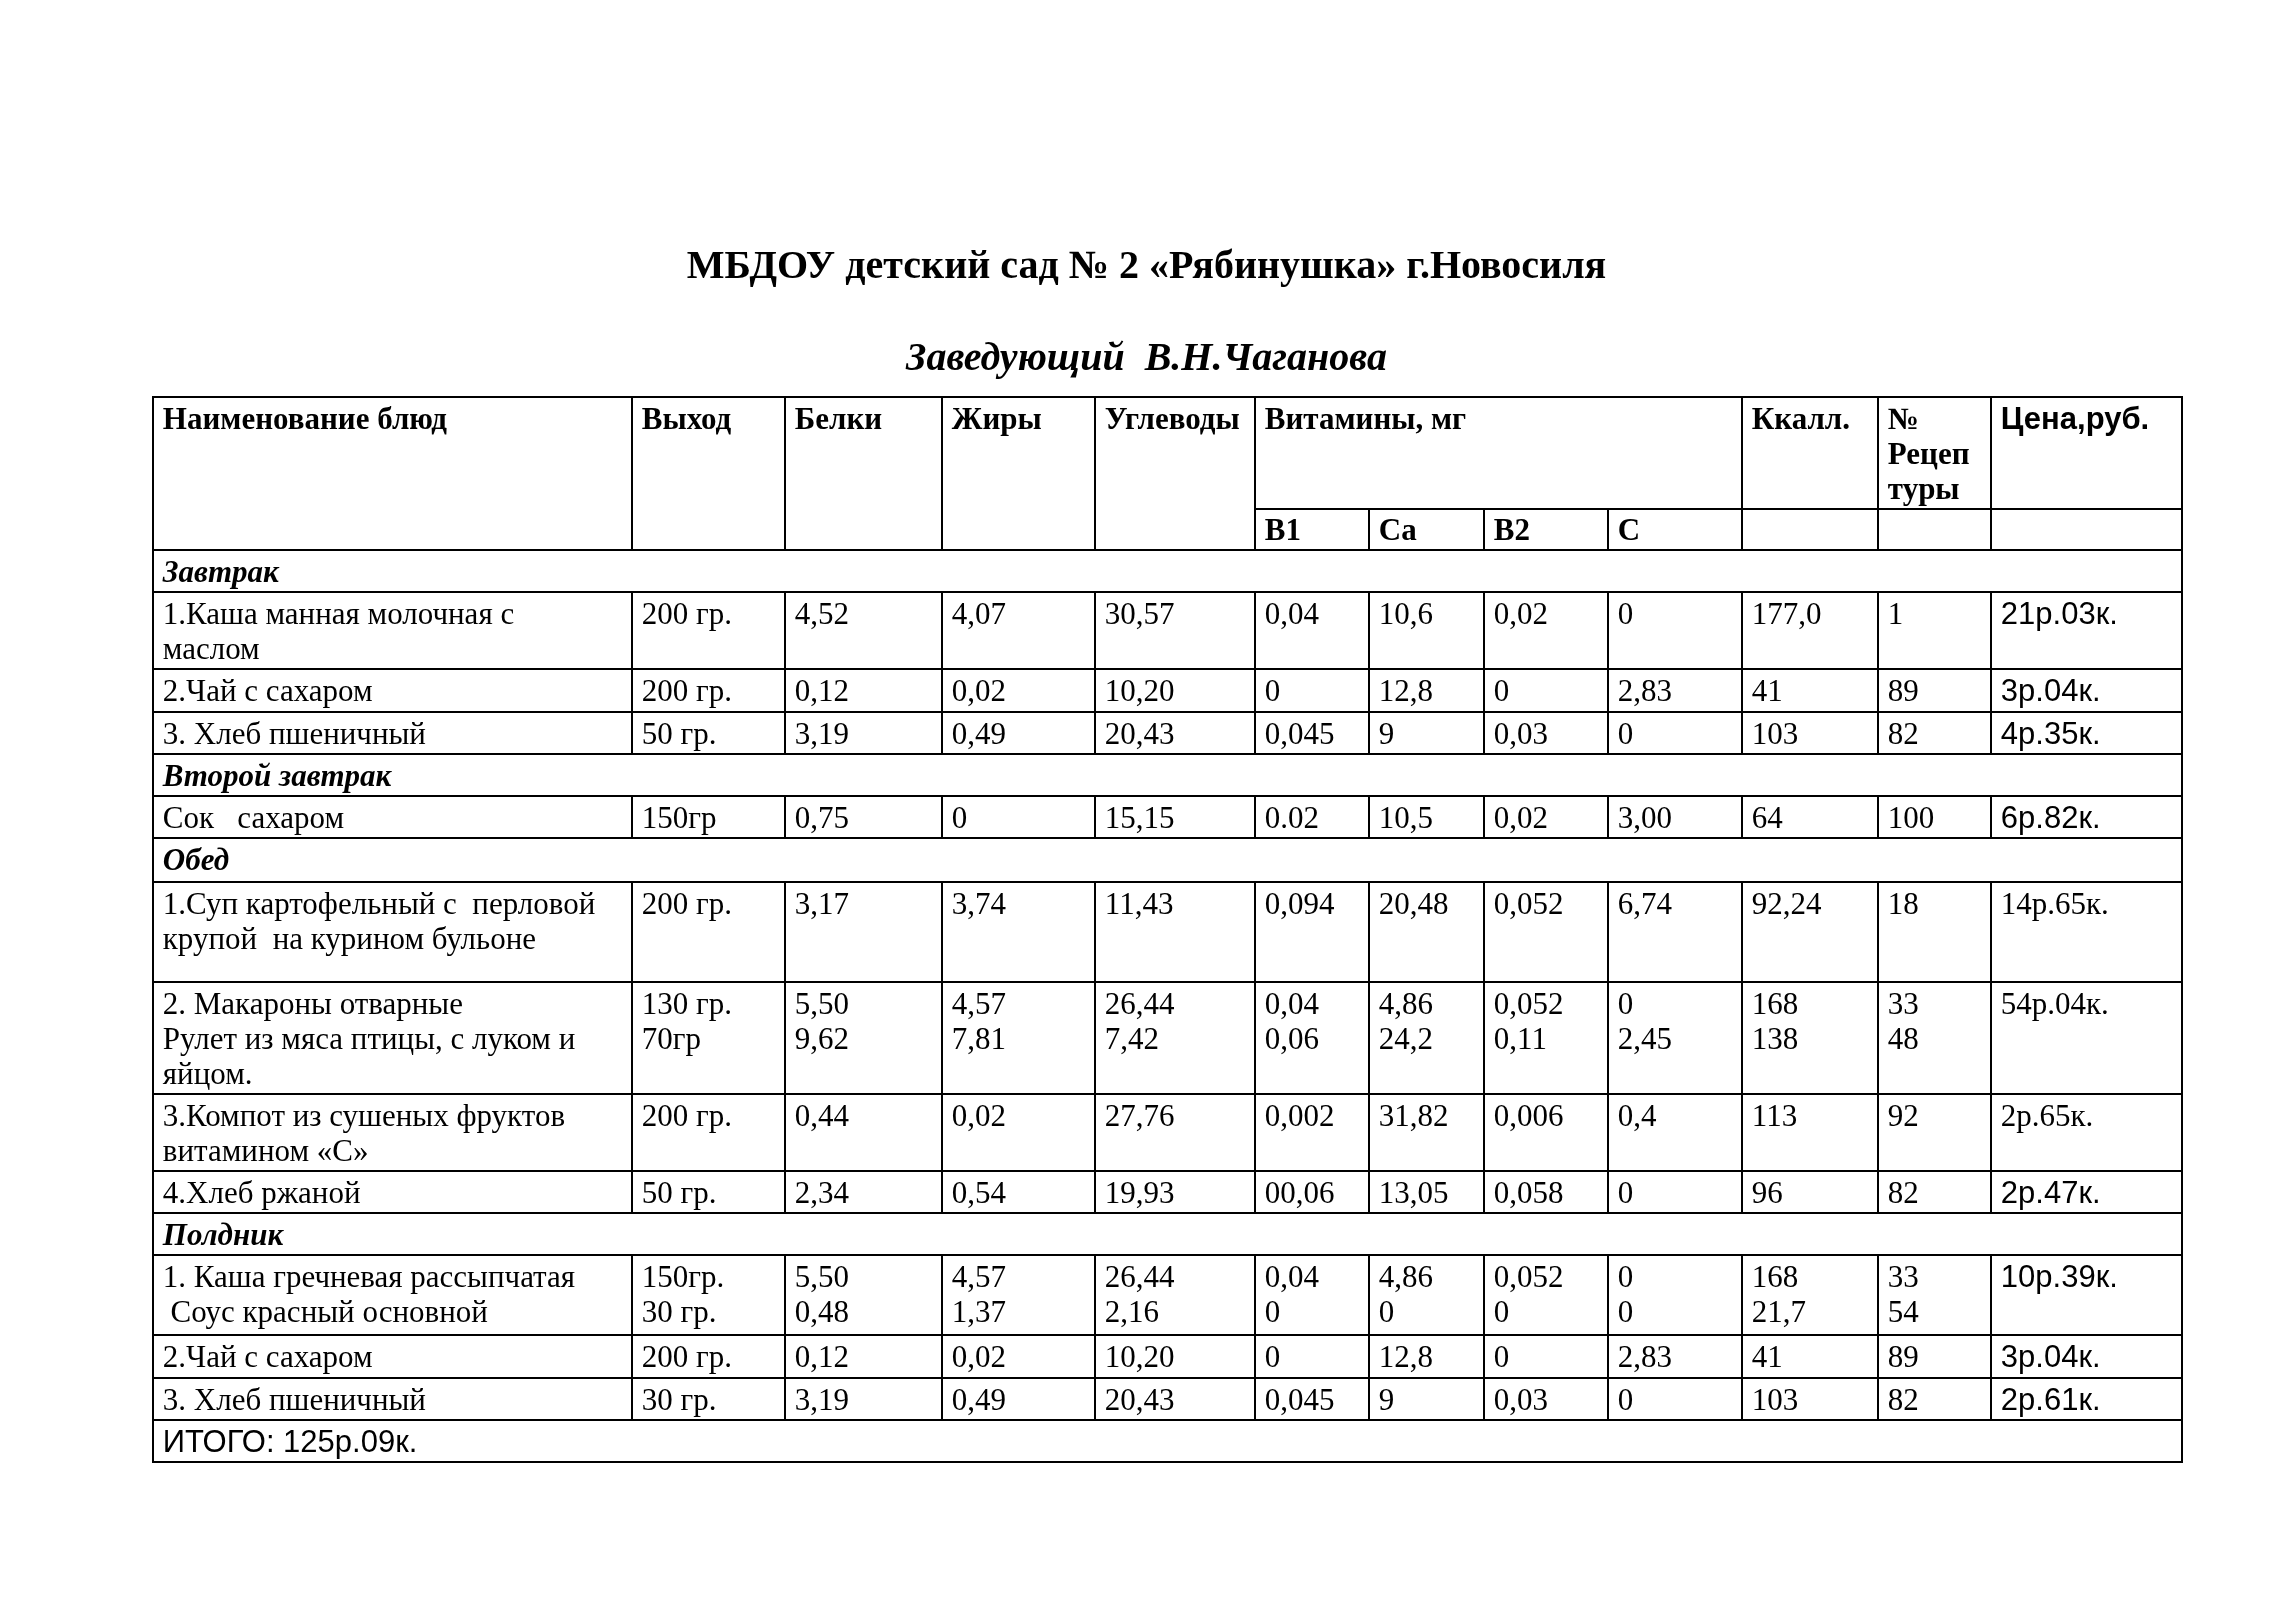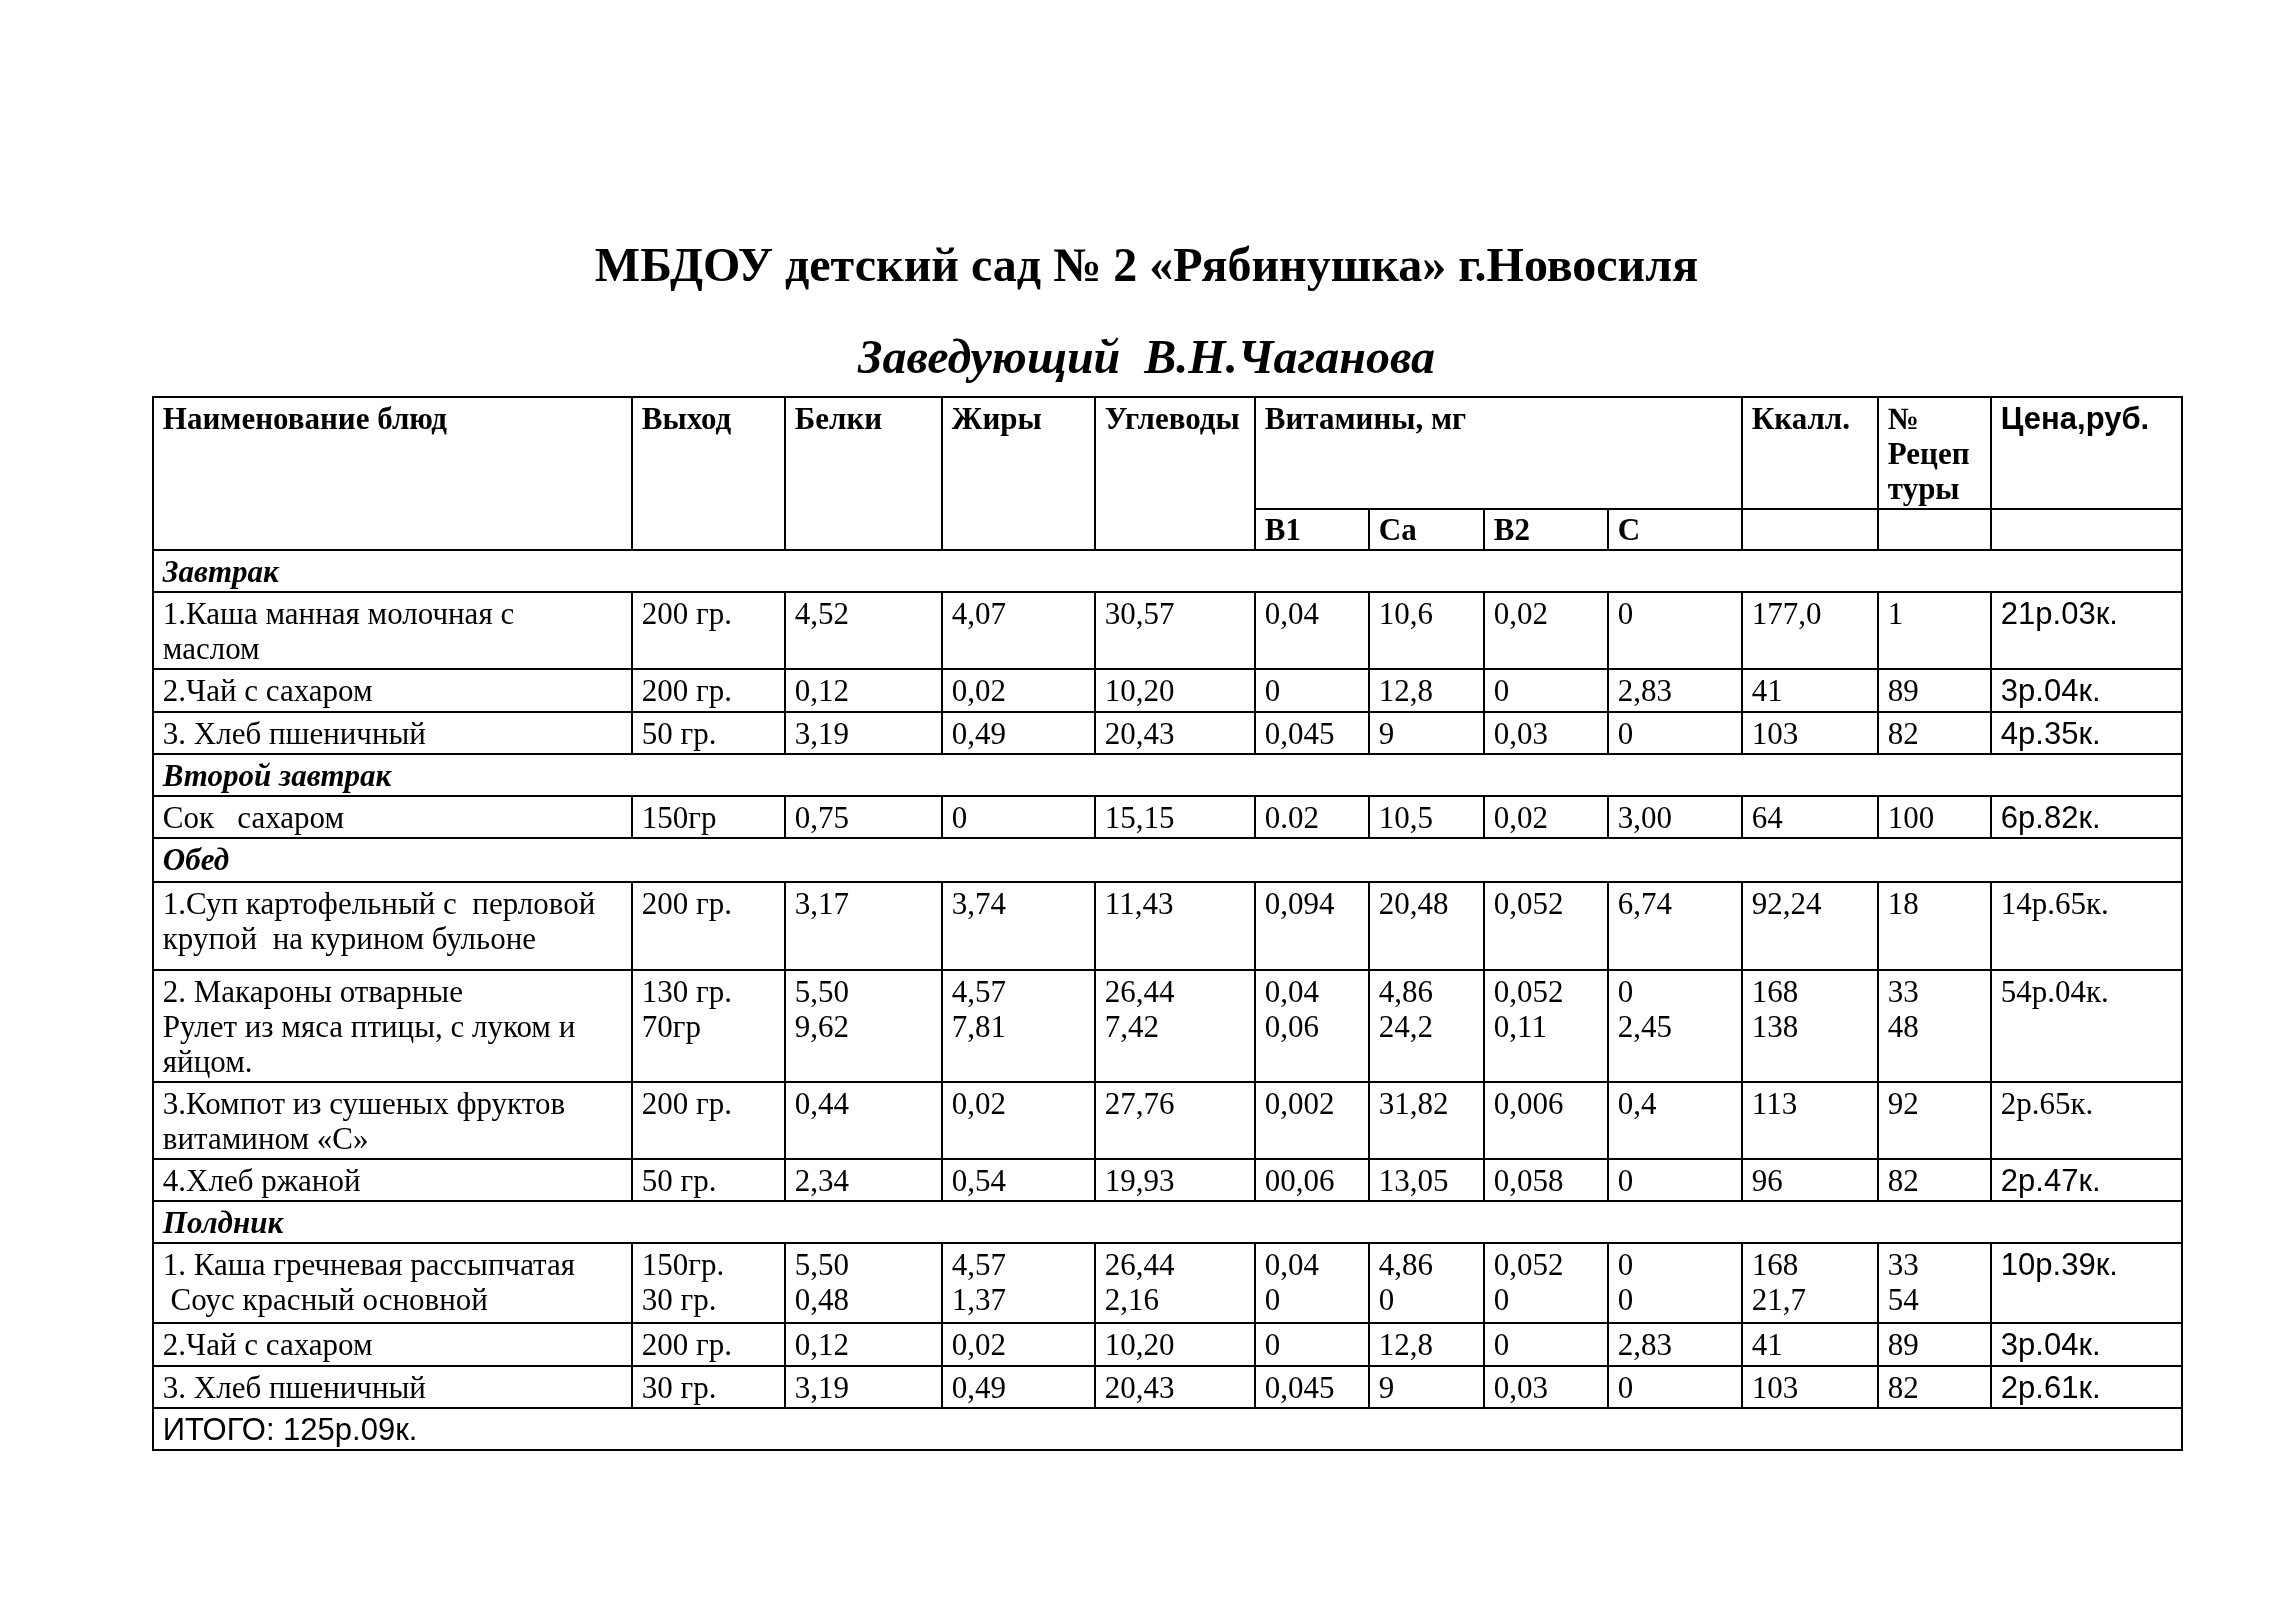--- a/index.html
+++ b/index.html
@@ -11,21 +11,21 @@
     overflow: hidden;
     font-family: "Liberation Serif", serif;
     color: #000000;
   }
   .doc-titles {
     padding-top: 241px;
     text-align: center;
     font-weight: bold;
   }
   .doc-title {
-    font-size: 48px;
+    font-size: 40px;
     line-height: 47px;
     white-space: pre-wrap;
     text-align: center;
   }
   .doc-subtitle { margin-top: 45px; font-style: italic; }
   .doc-menu-title { margin-top: 43px; }
 
   .table-wrap { margin: 15.7px 0 0 152px; }
 
   table.menu {
@@ -184,21 +184,21 @@
           <td class="col-num">10,5</td>
           <td class="col-num">0,02</td>
           <td class="col-num">3,00</td>
           <td class="col-num">64</td>
           <td class="col-num">100</td>
           <td class="col-price price-sans">6р.82к.</td>
         </tr>
         <tr style="height: 44px;">
           <td colspan="12" class="section-title">Обед</td>
         </tr>
-        <tr style="height: 88px;">
+        <tr style="height: 100px;">
           <td class="col-name">1.Суп картофельный с  перловой
 крупой  на курином бульоне</td>
           <td class="col-num">200 гр.</td>
           <td class="col-num">3,17</td>
           <td class="col-num">3,74</td>
           <td class="col-num">11,43</td>
           <td class="col-num">0,094</td>
           <td class="col-num">20,48</td>
           <td class="col-num">0,052</td>
           <td class="col-num">6,74</td>

